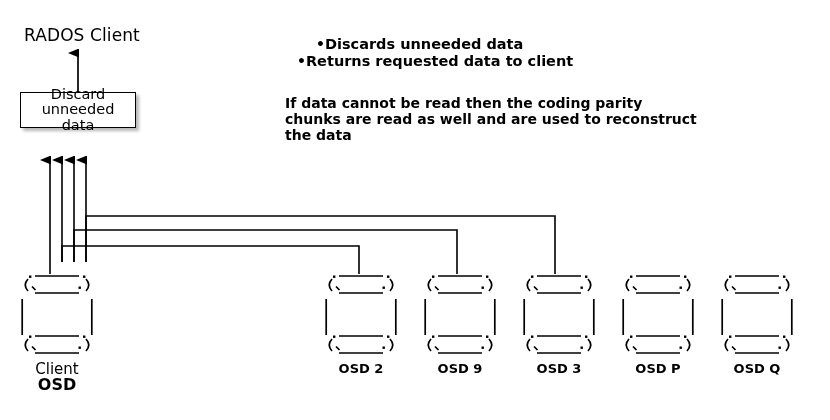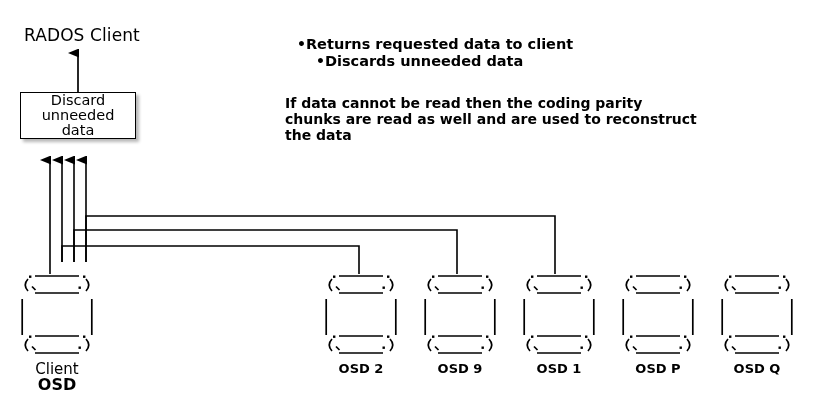--- a/index.html
+++ b/index.html
@@ -32,21 +32,21 @@
     font-weight: 400;
     letter-spacing: 0.1px;
     white-space: nowrap;
   }
 
   
   #discard-box {
     left: 20px;
     top: 92px;
     width: 116px;
-    height: 47px;
+    height: 36px;
     border: 1.6px solid #000;
     background: #ffffff;
     box-shadow: 3px 3px 3px rgba(0,0,0,0.28);
     box-sizing: border-box;
     display: flex;
     flex-direction: column;
     align-items: center;
     justify-content: center;
     line-height: 1.04;
   }
@@ -128,25 +128,25 @@
 
 <div class="abs" id="rados-client-label">RADOS Client</div>
 
 <div class="abs" id="discard-box">
   <span class="bl">Discard</span>
   <span class="bl">unneeded</span>
   <span class="bl">data</span>
 </div>
 
 <div class="abs" id="bullet-block">
+  <span class="b-row indent">
+    <span class="bullet">•</span><span>Discards unneeded data</span>
+  </span>
   <span class="b-row">
     <span class="bullet">•</span><span>Returns requested data to client</span>
-  </span>
-  <span class="b-row indent">
-    <span class="bullet">•</span><span>Discards unneeded data</span>
   </span>
 </div>
 
 <div class="abs" id="paragraph-block">
   <span class="p-row">If data cannot be read then the coding parity</span>
   <span class="p-row">chunks are read as well and are used to reconstruct</span>
   <span class="p-row">the data</span>
 </div>
 
 <div id="osd-layer">
@@ -236,21 +236,21 @@
         <rect x="11" y="63.5" width="2.4" height="2.4" fill="#000"></rect>
         <rect x="65" y="63.5" width="2.4" height="2.4" fill="#000"></rect>
         <path d="M10 67 Q4.5 73 10 79" fill="none" stroke="#000" stroke-width="1.7"></path>
         <path d="M68 67 Q73.5 73 68 79" fill="none" stroke="#000" stroke-width="1.7"></path>
         <path d="M14 74.5 l3.5 3.5" fill="none" stroke="#000" stroke-width="1.7"></path>
         <rect x="60.5" y="74.5" width="2.4" height="2.4" fill="#000"></rect>
         <line x1="17" y1="81" x2="61" y2="81" stroke="#000" stroke-width="1.7" stroke-linecap="butt"></line>
         <line x1="4.2" y1="27" x2="4.2" y2="63" stroke="#000" stroke-width="1.7" stroke-linecap="butt"></line>
         <line x1="73.8" y1="27" x2="73.8" y2="63" stroke="#000" stroke-width="1.7" stroke-linecap="butt"></line>
       </svg>
-      <div class="osd-caption"><span>OSD 1</span></div>
+      <div class="osd-caption"><span>OSD 3</span></div>
     </div>
     <div class="osd-node" style="left: 619px; top: 272px; width: 78px;">
       <svg class="cyl" viewBox="0 0 78 88" width="78" height="88">
         <line x1="17" y1="4" x2="61" y2="4" stroke="#000" stroke-width="1.7" stroke-linecap="butt"></line>
         <rect x="11" y="3.5" width="2.4" height="2.4" fill="#000"></rect>
         <rect x="65" y="3.5" width="2.4" height="2.4" fill="#000"></rect>
         <path d="M10 7 Q4.5 13 10 19" fill="none" stroke="#000" stroke-width="1.7"></path>
         <path d="M68 7 Q73.5 13 68 19" fill="none" stroke="#000" stroke-width="1.7"></path>
         <path d="M14 14.5 l3.5 3.5" fill="none" stroke="#000" stroke-width="1.7"></path>
         <rect x="60.5" y="14.5" width="2.4" height="2.4" fill="#000"></rect>

